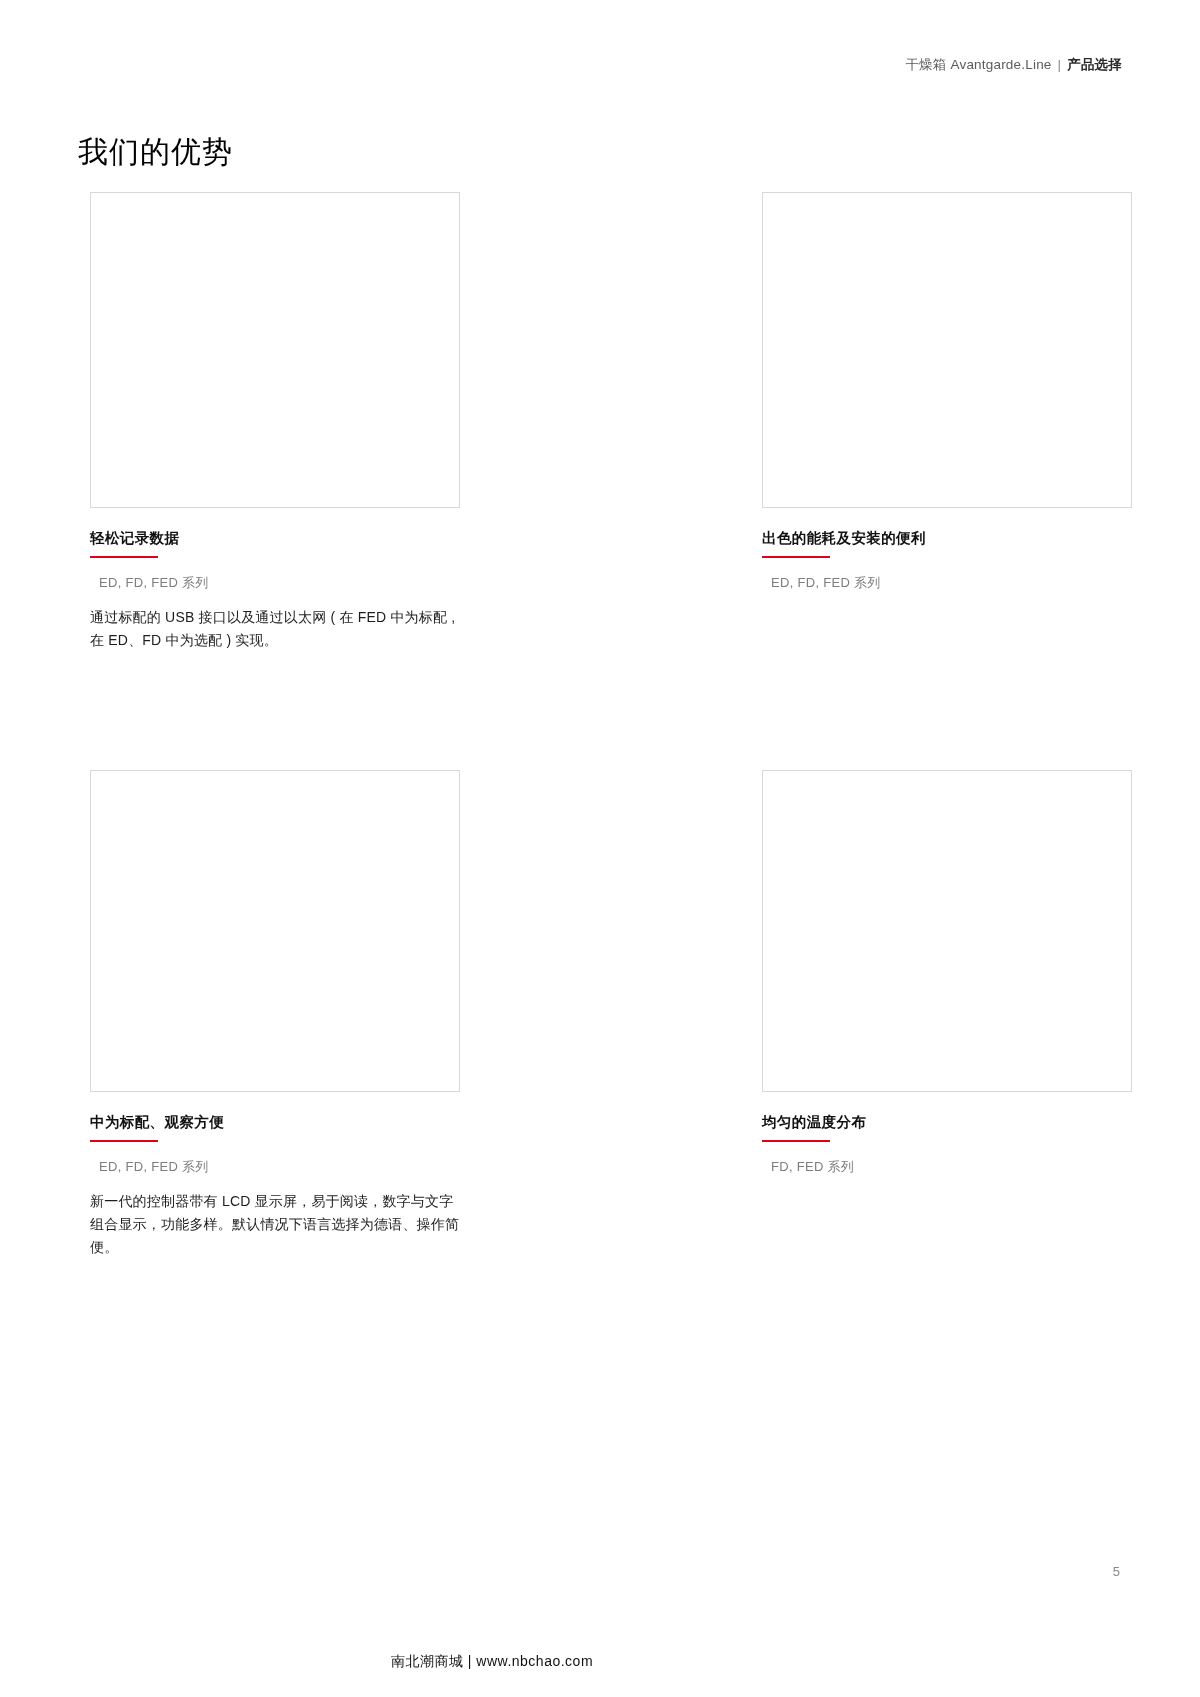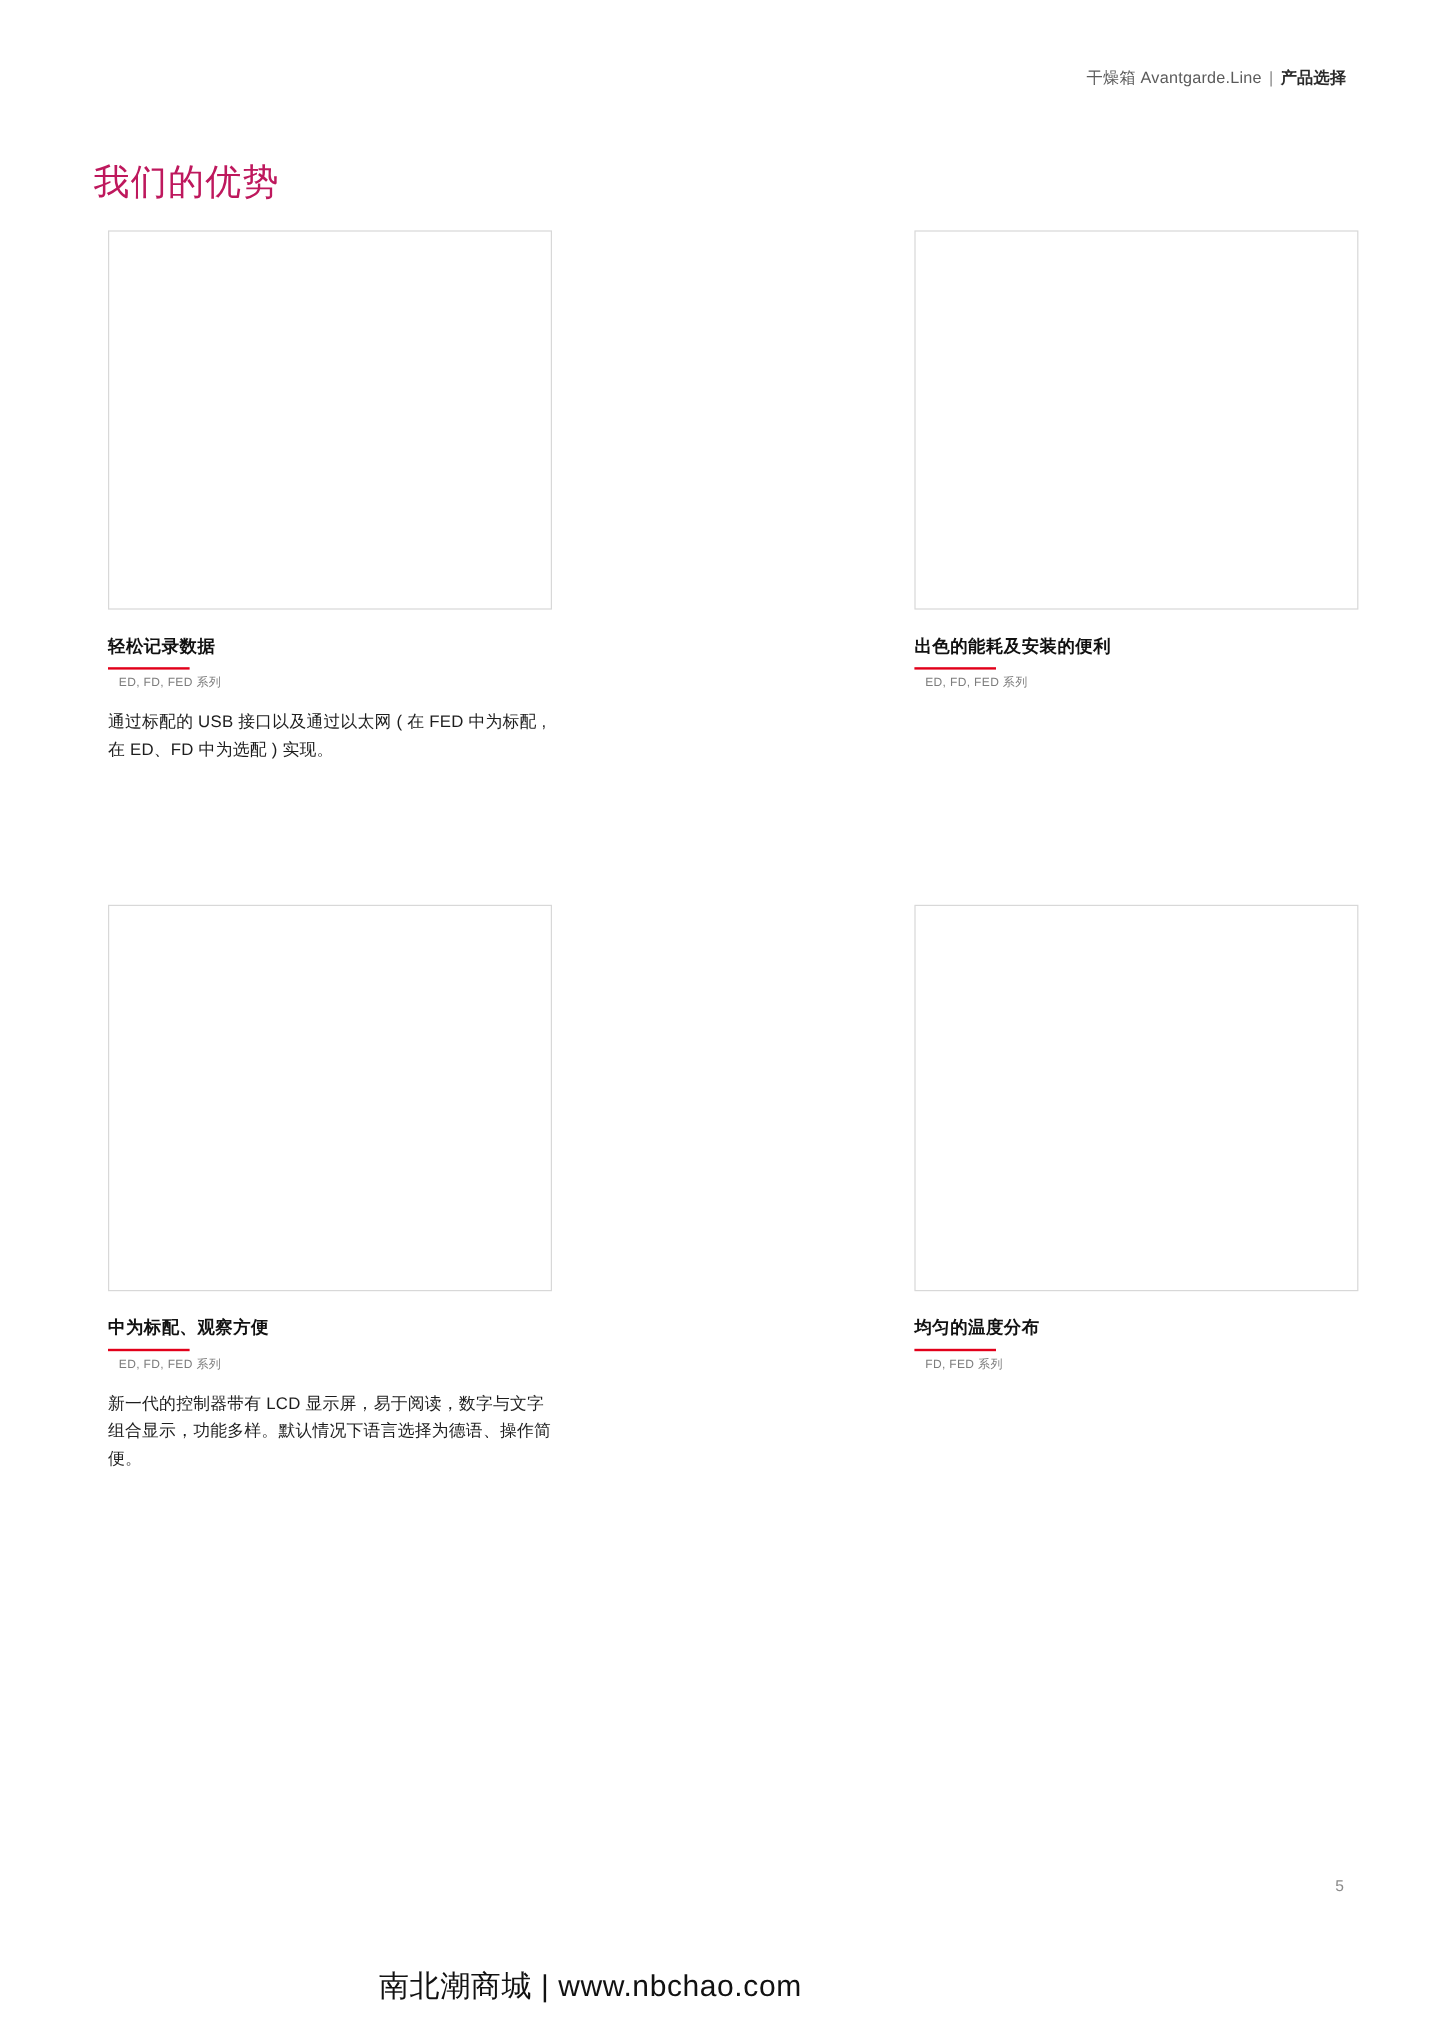--- a/index.html
+++ b/index.html
@@ -42,21 +42,21 @@
     padding: 0 2px;
   }
 
   
   .page-title {
     position: absolute;
     top: 112px;
     left: 78px;
     font-size: 30px;
     font-weight: normal;
-    color: #be185d;
+    color: #000000;
     letter-spacing: 1px;
   }
 
   
   .grid {
     position: absolute;
     top: 192px;
     left: 78px;
     width: 1044px;
     display: grid;
@@ -90,23 +90,23 @@
   }
 
   .card-rule {
     margin-top: 8px;
     width: 68px;
     height: 2px;
     background: #e2001a;
   }
 
   .card-series {
-    margin-top: 4px;
+    margin-top: 16px;
     margin-left: 9px;
-    font-size: 10px;
+    font-size: 13px;
     color: #7d7d7d;
     letter-spacing: 0.3px;
   }
 
   .card-body {
     margin-top: 14px;
     font-size: 14px;
     line-height: 1.65;
     color: #1d1d1d;
     letter-spacing: 0.2px;
@@ -121,21 +121,21 @@
     font-size: 13px;
     color: #8a8a8a;
   }
 
   .footer-bar {
     position: absolute;
     left: 0;
     bottom: 26px;
     width: 984px;
     text-align: center;
-    font-size: 25px;
+    font-size: 14px;
     color: #111111;
     letter-spacing: 0.5px;
   }
 </style>
 </head>
 <body>
 
 <div class="page">
 
   <div class="header">

